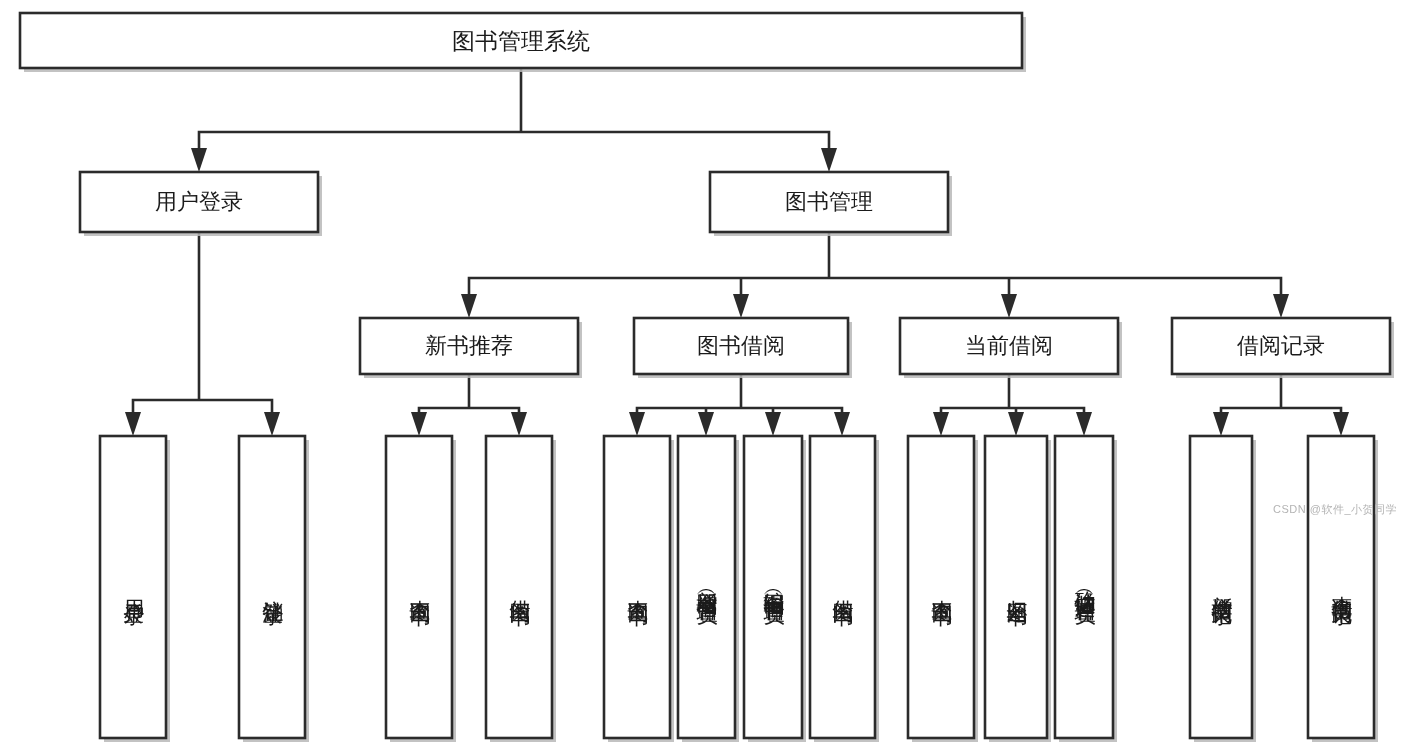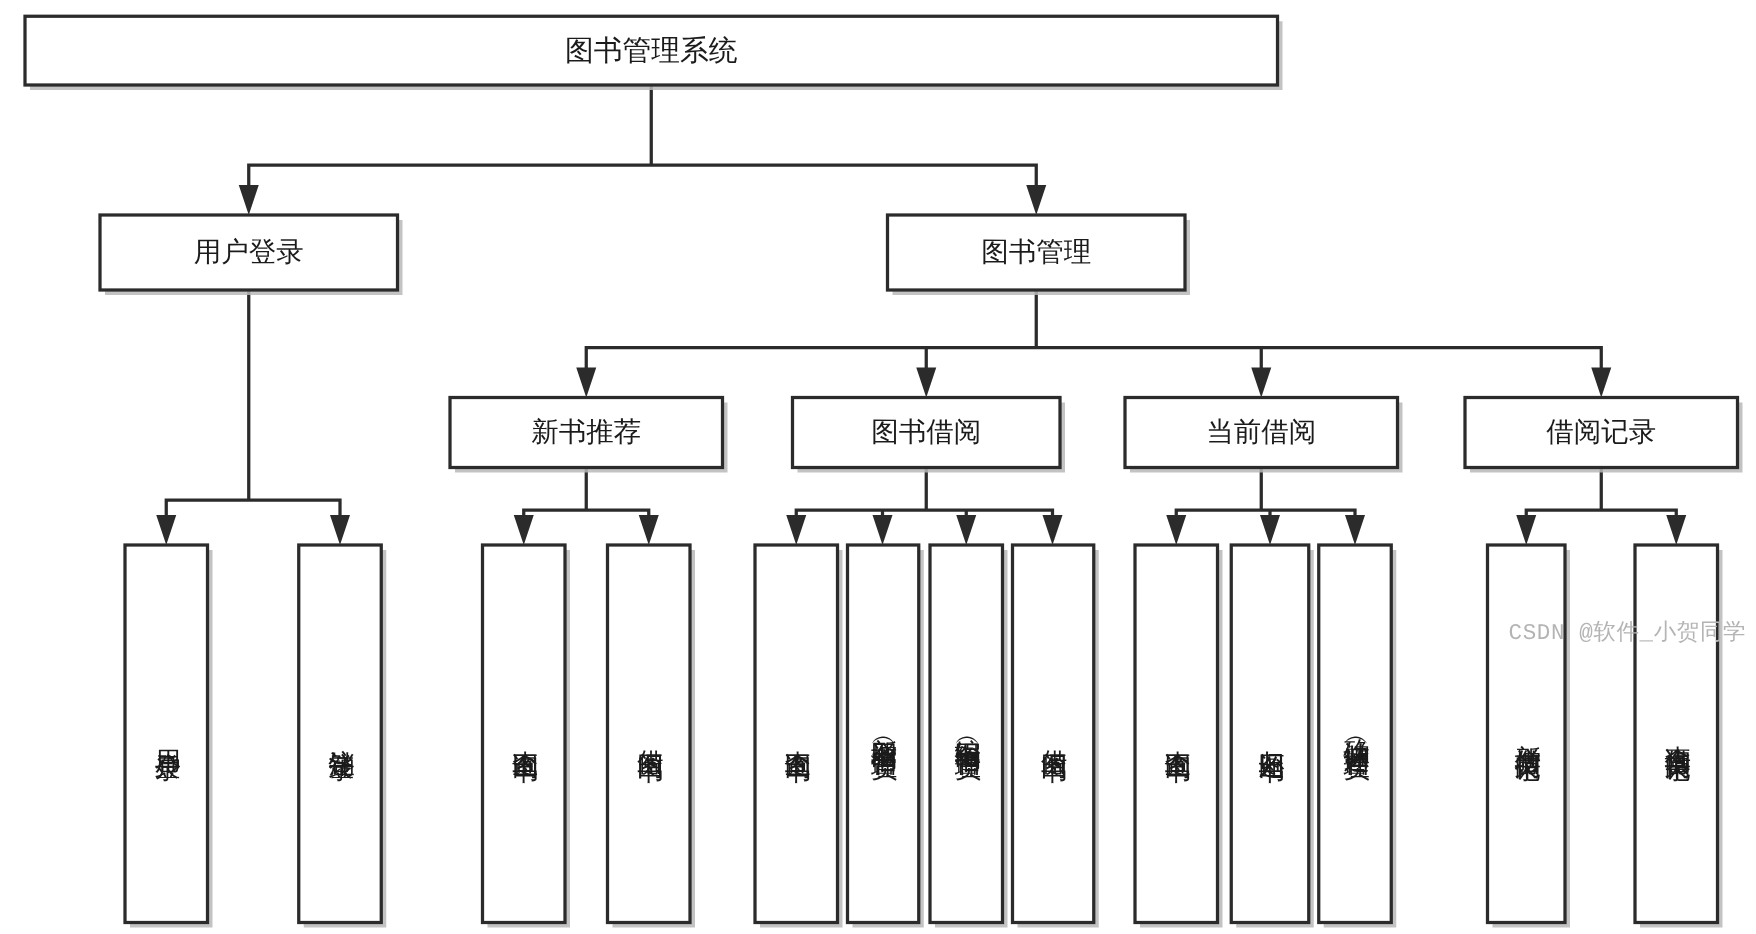--- a/index.html
+++ b/index.html
@@ -59,22 +59,22 @@
     fill: none;
     stroke-linecap: square;
   }
   .arrow-head {
     fill: #2b2b2b;
   }
   .watermark {
     position: absolute;
     right: 8px;
     bottom: 6px;
-    font-family: Liberation Mono, monospace;
-    font-size: 18px;
+    font-family: Liberation Sans, sans-serif;
+    font-size: 11px;
     color: #b4b4b4;
     letter-spacing: 0.5px;
     user-select: none;
     pointer-events: none;
     white-space: pre;
   }
 </style>
 </head>
 <body>
 

